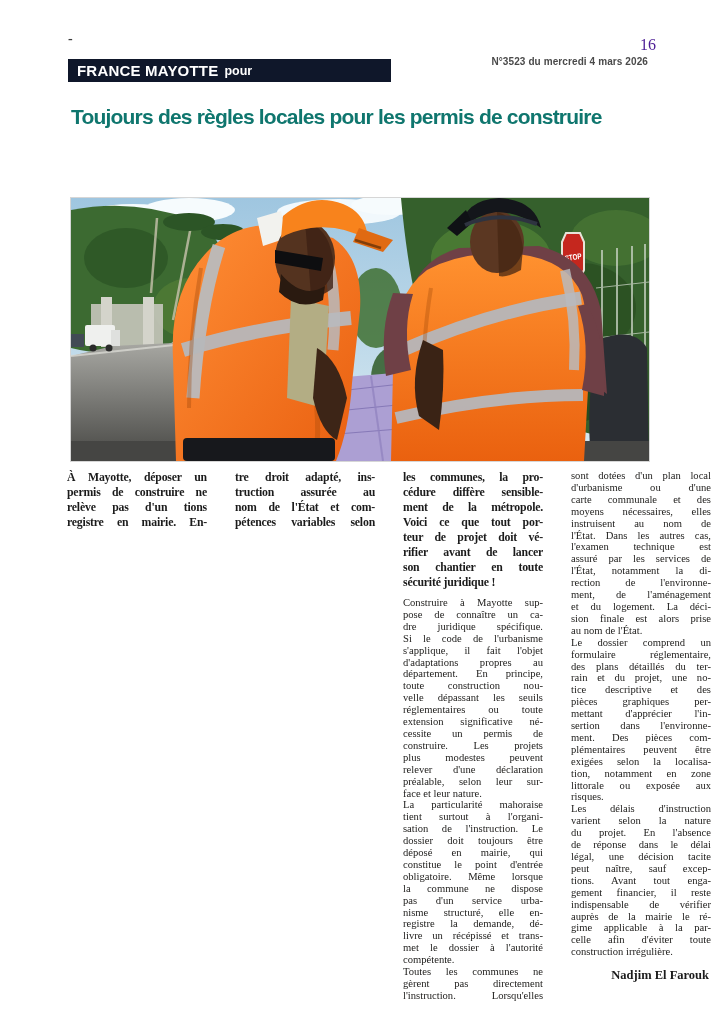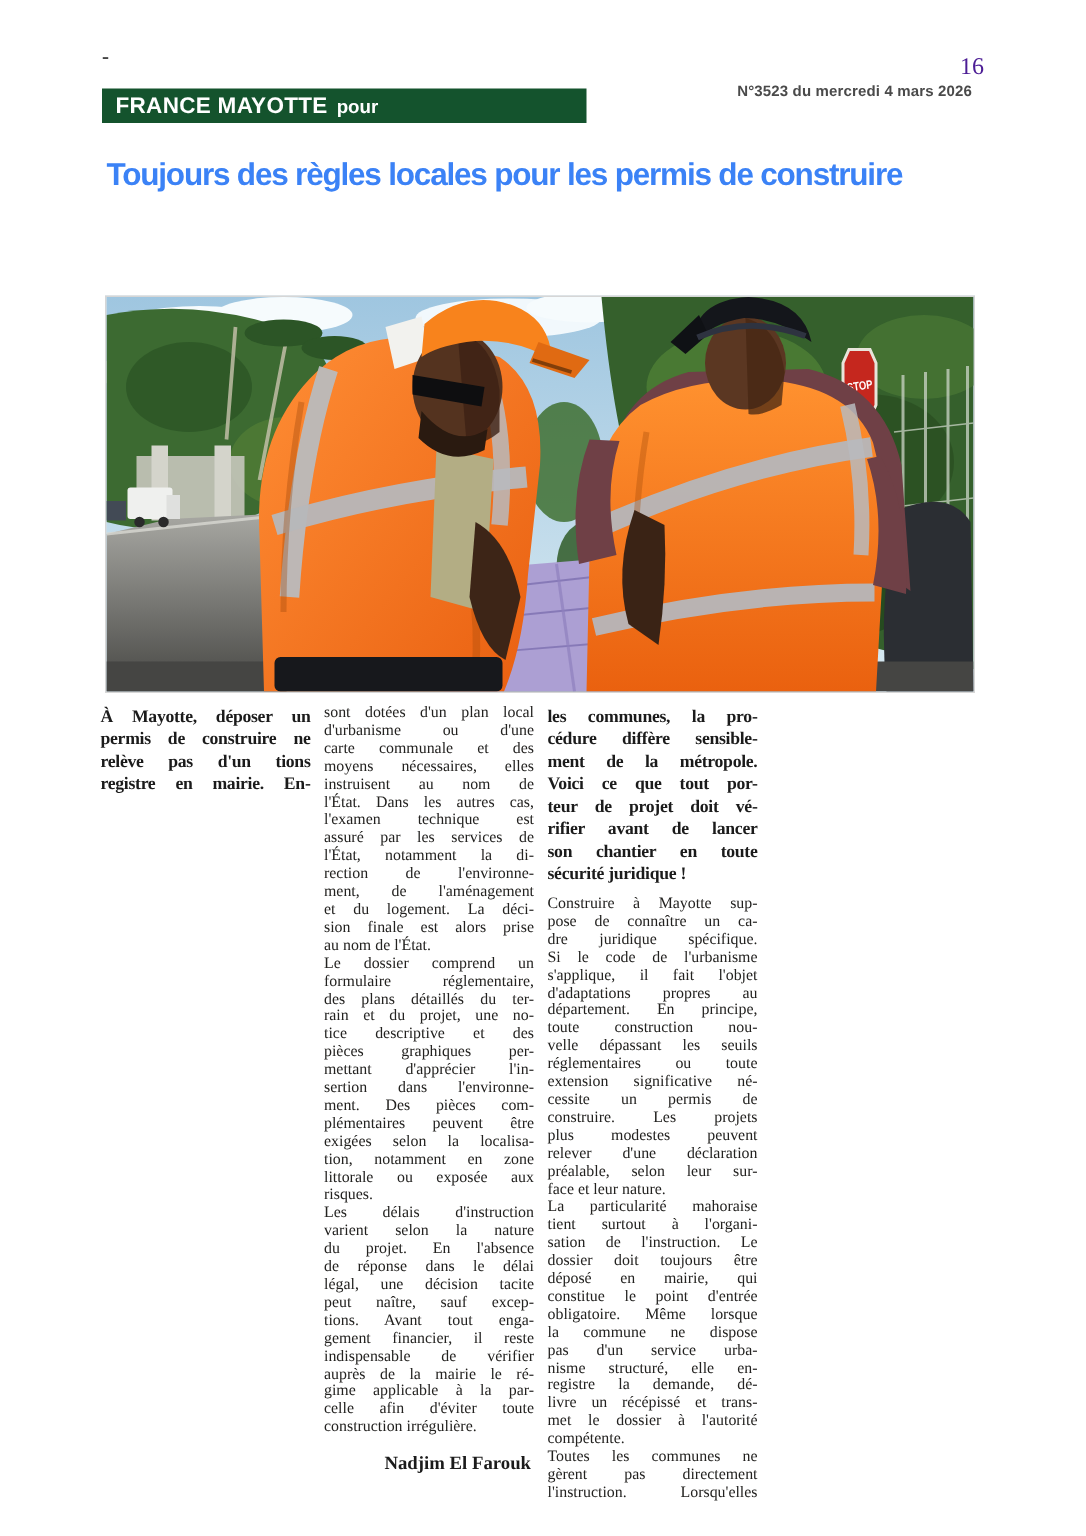--- a/index.html
+++ b/index.html
@@ -2,39 +2,39 @@
 <html><head>
 <meta charset="utf-8">
 <style>
   html,body{margin:0;padding:0;background:#ffffff;}
   .sheet{position:relative;width:724px;height:1024px;background:#ffffff;overflow:hidden;
          font-family:"Liberation Serif",serif;}
 
   .corner-dash{position:absolute;left:68px;top:31px;font:700 14px "Liberation Serif",serif;color:#3c3c3c;}
   .pageno{position:absolute;top:36px;right:68px;font:400 16px "Liberation Serif",serif;color:#4c1d95;}
 
-  .masthead{position:absolute;left:68px;top:59px;width:323px;height:23px;background:#14532d;
+  .masthead{position:absolute;left:68px;top:59px;width:323px;height:23px;background:#0f172a;
             display:flex;align-items:center;gap:6px;padding-left:9px;box-sizing:border-box;}
   .mh-title{font:700 15px "Liberation Sans",sans-serif;color:#ffffff;letter-spacing:.2px;}
   .mh-suffix{font:700 12.5px "Liberation Sans",sans-serif;color:#ffffff;}
   .issue{position:absolute;top:56px;right:76px;font:700 10px "Liberation Sans",sans-serif;color:#4a4a4a;letter-spacing:.1px;}
 
   .headline{position:absolute;left:71px;top:105px;width:590px;margin:0;
-            font:700 21px/1.1 "Liberation Sans",sans-serif;letter-spacing:-0.8px;color:#3b82f6;white-space:nowrap;}
+            font:700 21px/1.1 "Liberation Sans",sans-serif;letter-spacing:-0.8px;color:#0f766e;white-space:nowrap;}
   .kicker{position:absolute;left:71px;top:142px;width:590px;
           font:700 13.8px/19.5px "Liberation Sans",sans-serif;color:#2d2d2d;letter-spacing:0;}
   .kline{white-space:nowrap;}
   .kred{color:#b5423a;}
 
   .photo{position:absolute;left:70px;top:197px;width:578px;height:263px;margin:0;
          border:1px solid #d6d6d6;background:#cfe2ee;}
   .photo svg{display:block;}
 
   .cols{position:absolute;left:67px;top:470px;width:590px;display:grid;
-        grid-template-columns:repeat(4,140px);column-gap:9px;}
+        grid-template-columns:repeat(4,140px);column-gap:28px;}
   .seg + .seg{margin-top:7px;}
   .tline{text-align:justify;text-align-last:justify;}
   .tline.end{text-align-last:left;}
   .lead .tline{font:700 11.8px/15px "Liberation Serif",serif;color:#1b1b1b;letter-spacing:-0.2px;}
   .body .tline{font:400 10.6px/11.9px "Liberation Serif",serif;color:#232220;}
   .byline{margin-top:10px;font:700 12.5px "Liberation Serif",serif;color:#1b1b1b;text-align:right;padding-right:2px;}
 </style>
 </head>
 <body>
 
@@ -184,20 +184,76 @@
     </svg>
   </figure>
 
   <div class="cols">
     <div class="col">
       <div class="seg lead">
           <div class="tline">À Mayotte, déposer un</div>
           <div class="tline">permis de construire ne</div>
           <div class="tline">relève pas d'un tions</div>
           <div class="tline">registre en mairie. En-</div>
+        </div>
+    </div>
+    <div class="col">
+      <div class="seg lead">
+          <div class="tline">tre droit adapté, ins-</div>
+          <div class="tline">truction assurée au</div>
+          <div class="tline">nom de l'État et com-</div>
+          <div class="tline">pétences variables selon</div>
+        </div>
+    </div>
+    <div class="col">
+      <div class="seg lead">
+          <div class="tline">les communes, la pro-</div>
+          <div class="tline">cédure diffère sensible-</div>
+          <div class="tline">ment de la métropole.</div>
+          <div class="tline">Voici ce que tout por-</div>
+          <div class="tline">teur de projet doit vé-</div>
+          <div class="tline">rifier avant de lancer</div>
+          <div class="tline">son chantier en toute</div>
+          <div class="tline end">sécurité juridique !</div>
+        </div>
+      <div class="seg body">
+          <div class="tline">Construire à Mayotte sup-</div>
+          <div class="tline">pose de connaître un ca-</div>
+          <div class="tline">dre juridique spécifique.</div>
+          <div class="tline">Si le code de l'urbanisme</div>
+          <div class="tline">s'applique, il fait l'objet</div>
+          <div class="tline">d'adaptations propres au</div>
+          <div class="tline">département. En principe,</div>
+          <div class="tline">toute construction nou-</div>
+          <div class="tline">velle dépassant les seuils</div>
+          <div class="tline">réglementaires ou toute</div>
+          <div class="tline">extension significative né-</div>
+          <div class="tline">cessite un permis de</div>
+          <div class="tline">construire. Les projets</div>
+          <div class="tline">plus modestes peuvent</div>
+          <div class="tline">relever d'une déclaration</div>
+          <div class="tline">préalable, selon leur sur-</div>
+          <div class="tline end">face et leur nature.</div>
+          <div class="tline">La particularité mahoraise</div>
+          <div class="tline">tient surtout à l'organi-</div>
+          <div class="tline">sation de l'instruction. Le</div>
+          <div class="tline">dossier doit toujours être</div>
+          <div class="tline">déposé en mairie, qui</div>
+          <div class="tline">constitue le point d'entrée</div>
+          <div class="tline">obligatoire. Même lorsque</div>
+          <div class="tline">la commune ne dispose</div>
+          <div class="tline">pas d'un service urba-</div>
+          <div class="tline">nisme structuré, elle en-</div>
+          <div class="tline">registre la demande, dé-</div>
+          <div class="tline">livre un récépissé et trans-</div>
+          <div class="tline">met le dossier à l'autorité</div>
+          <div class="tline end">compétente.</div>
+          <div class="tline">Toutes les communes ne</div>
+          <div class="tline">gèrent pas directement</div>
+          <div class="tline">l'instruction. Lorsqu'elles</div>
         </div>
     </div>
     <div class="col">
       <div class="seg body">
           <div class="tline">sont dotées d'un plan local</div>
           <div class="tline">d'urbanisme ou d'une</div>
           <div class="tline">carte communale et des</div>
           <div class="tline">moyens nécessaires, elles</div>
           <div class="tline">instruisent au nom de</div>
           <div class="tline">l'État. Dans les autres cas,</div>
@@ -232,63 +288,15 @@
           <div class="tline">tions. Avant tout enga-</div>
           <div class="tline">gement financier, il reste</div>
           <div class="tline">indispensable de vérifier</div>
           <div class="tline">auprès de la mairie le ré-</div>
           <div class="tline">gime applicable à la par-</div>
           <div class="tline">celle afin d'éviter toute</div>
           <div class="tline end">construction irrégulière.</div>
         </div>
       <div class="byline">Nadjim El Farouk</div>
     </div>
-    <div class="col">
-      <div class="seg lead">
-          <div class="tline">les communes, la pro-</div>
-          <div class="tline">cédure diffère sensible-</div>
-          <div class="tline">ment de la métropole.</div>
-          <div class="tline">Voici ce que tout por-</div>
-          <div class="tline">teur de projet doit vé-</div>
-          <div class="tline">rifier avant de lancer</div>
-          <div class="tline">son chantier en toute</div>
-          <div class="tline end">sécurité juridique !</div>
-        </div>
-      <div class="seg body">
-          <div class="tline">Construire à Mayotte sup-</div>
-          <div class="tline">pose de connaître un ca-</div>
-          <div class="tline">dre juridique spécifique.</div>
-          <div class="tline">Si le code de l'urbanisme</div>
-          <div class="tline">s'applique, il fait l'objet</div>
-          <div class="tline">d'adaptations propres au</div>
-          <div class="tline">département. En principe,</div>
-          <div class="tline">toute construction nou-</div>
-          <div class="tline">velle dépassant les seuils</div>
-          <div class="tline">réglementaires ou toute</div>
-          <div class="tline">extension significative né-</div>
-          <div class="tline">cessite un permis de</div>
-          <div class="tline">construire. Les projets</div>
-          <div class="tline">plus modestes peuvent</div>
-          <div class="tline">relever d'une déclaration</div>
-          <div class="tline">préalable, selon leur sur-</div>
-          <div class="tline end">face et leur nature.</div>
-          <div class="tline">La particularité mahoraise</div>
-          <div class="tline">tient surtout à l'organi-</div>
-          <div class="tline">sation de l'instruction. Le</div>
-          <div class="tline">dossier doit toujours être</div>
-          <div class="tline">déposé en mairie, qui</div>
-          <div class="tline">constitue le point d'entrée</div>
-          <div class="tline">obligatoire. Même lorsque</div>
-          <div class="tline">la commune ne dispose</div>
-          <div class="tline">pas d'un service urba-</div>
-          <div class="tline">nisme structuré, elle en-</div>
-          <div class="tline">registre la demande, dé-</div>
-          <div class="tline">livre un récépissé et trans-</div>
-          <div class="tline">met le dossier à l'autorité</div>
-          <div class="tline end">compétente.</div>
-          <div class="tline">Toutes les communes ne</div>
-          <div class="tline">gèrent pas directement</div>
-          <div class="tline">l'instruction. Lorsqu'elles</div>
-        </div>
-    </div>
   </div>
 
 </div>
 
 </body></html>

